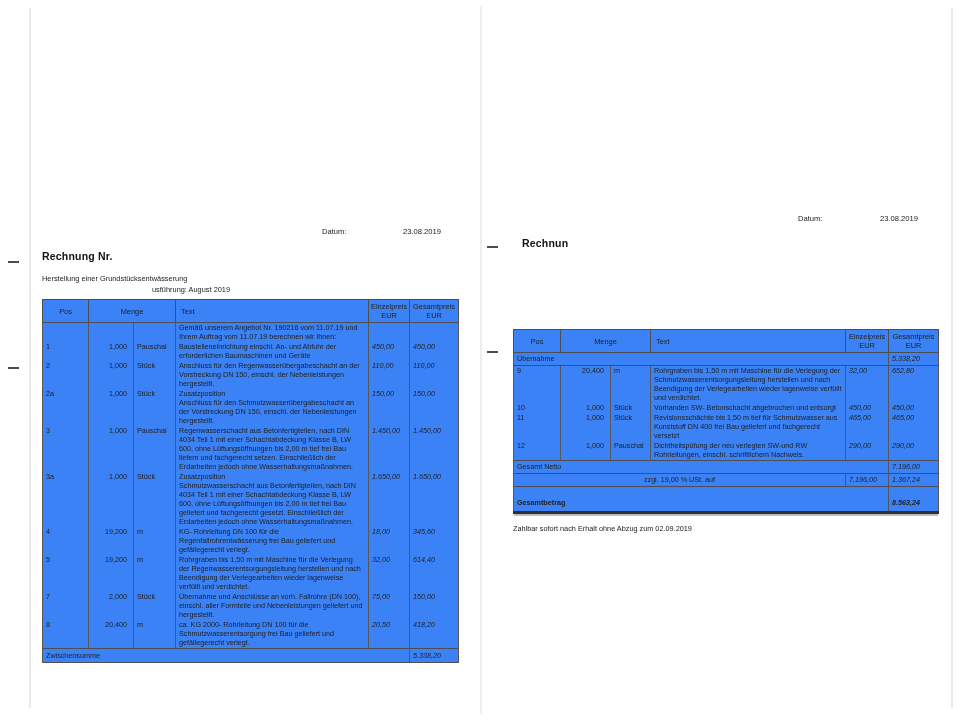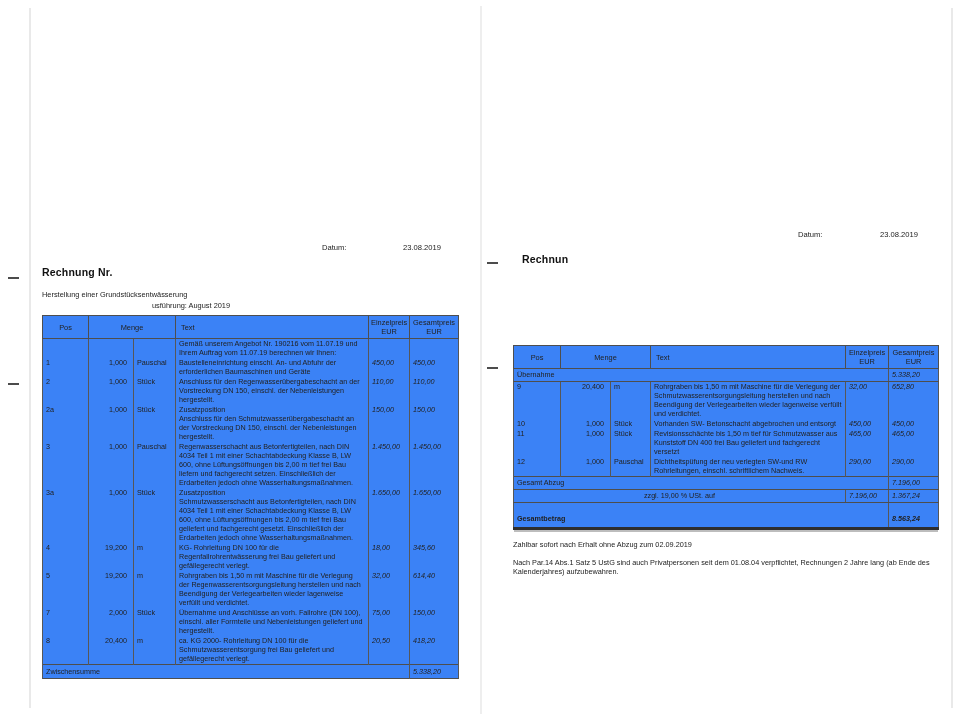--- a/index.html
+++ b/index.html
@@ -6,21 +6,21 @@
   body{
     width:960px;height:720px;background:#ffffff;overflow:hidden;position:relative;
     font-family:"Liberation Sans", sans-serif;color:#1f1f1f;
     -webkit-font-smoothing:antialiased;
   }
   .canvas{position:absolute;inset:0;width:960px;height:720px;background:#fff;}
   .scan-edge{position:absolute;width:2px;background:#e9e9e9;}
   .edge-left{left:29px;top:8px;height:700px;}
   .edge-mid{left:480px;top:6px;height:708px;background:#eeeeee;}
   .edge-right{left:951px;top:8px;height:700px;}
-  .page{position:absolute;top:16px;width:480px;height:541px;}
+  .page{position:absolute;top:0;width:480px;height:541px;}
   #page-left{left:0;}
   #page-right{left:480px;}
   .fold{position:absolute;width:11px;height:2px;background:#4c4c4c;}
   .datum{position:absolute;font-size:7.6px;color:#222;}
   .datum .val{position:absolute;white-space:nowrap;}
   .doc-title{position:absolute;font-size:10.5px;font-weight:bold;color:#111;letter-spacing:.2px;margin:0;}
   .sub{position:absolute;font-size:7.4px;color:#222;white-space:nowrap;}
   table.inv{
     position:absolute;border-collapse:collapse;table-layout:fixed;
     font-size:7.2px;line-height:9px;color:#222;background:#3b82f6;
@@ -241,35 +241,34 @@
         </tr>
         <tr>
           <td>12</td>
           <td class="qty">1,000</td>
           <td>Pauschal</td>
           <td class="pre">Dichtheitspüfung der neu verlegten SW-und RW Rohrleitungen, einschl. schriftlichem Nachweis.</td>
           <td class="num">290,00</td>
           <td class="num">290,00</td>
         </tr>
         <tr class="netrow">
-          <td colspan="5">Gesamt Abzug</td>
+          <td colspan="5">Gesamt Netto</td>
           <td class="num">7.196,00</td>
         </tr>
         <tr class="vatrow">
           <td colspan="4">zzgl. 19,00 % USt. auf</td>
           <td class="num">7.196,00</td>
           <td class="num">1.367,24</td>
         </tr>
         <tr class="spacer">
           <td colspan="5"></td>
             <td></td>
         </tr>
         <tr class="totalrow">
           <td colspan="5">Gesamtbetrag</td>
           <td class="num">8.563,24</td>
         </tr>
       </tbody>
     </table>
 
     <div class="note" style="left:33px;top:524px;width:430px;">Zahlbar sofort nach Erhalt ohne Abzug zum 02.09.2019</div>
-    <div class="note" style="left:33px;top:542px;width:428px;">Nach Par.14 Abs.1 Satz 5 UstG sind auch Privatpersonen seit dem 01.08.04 verpflichtet, Rechnungen 2 Jahre lang (ab Ende des Kalenderjahres) aufzubewahren.</div>
   </div>
 </div>
 
 </body></html>

